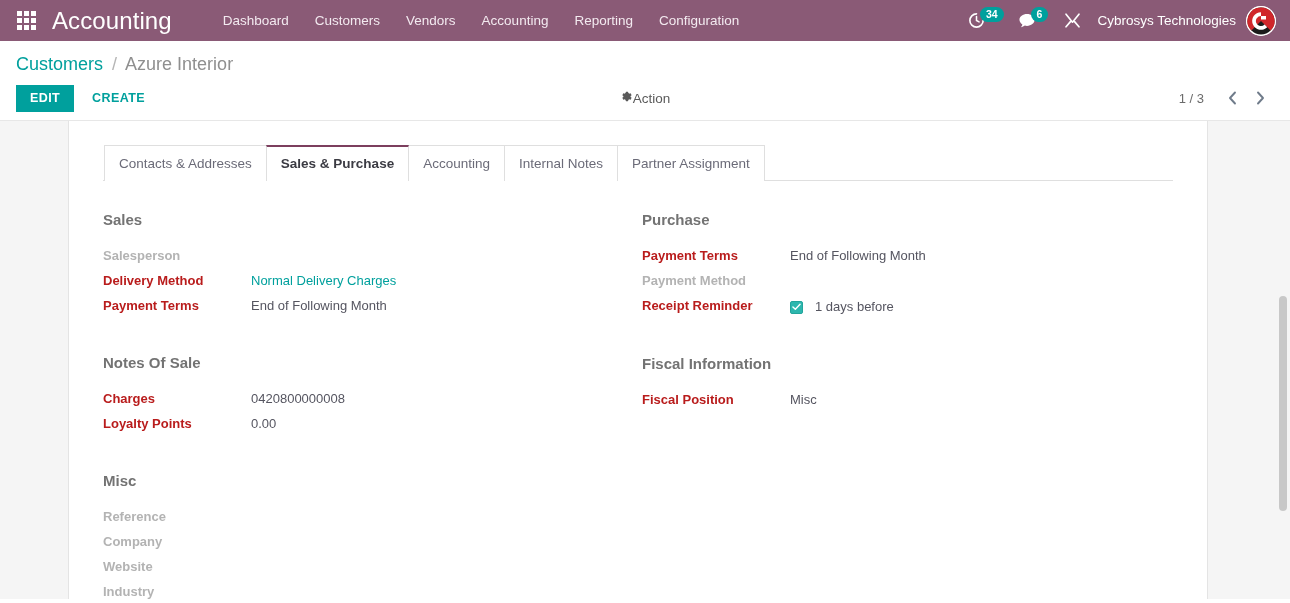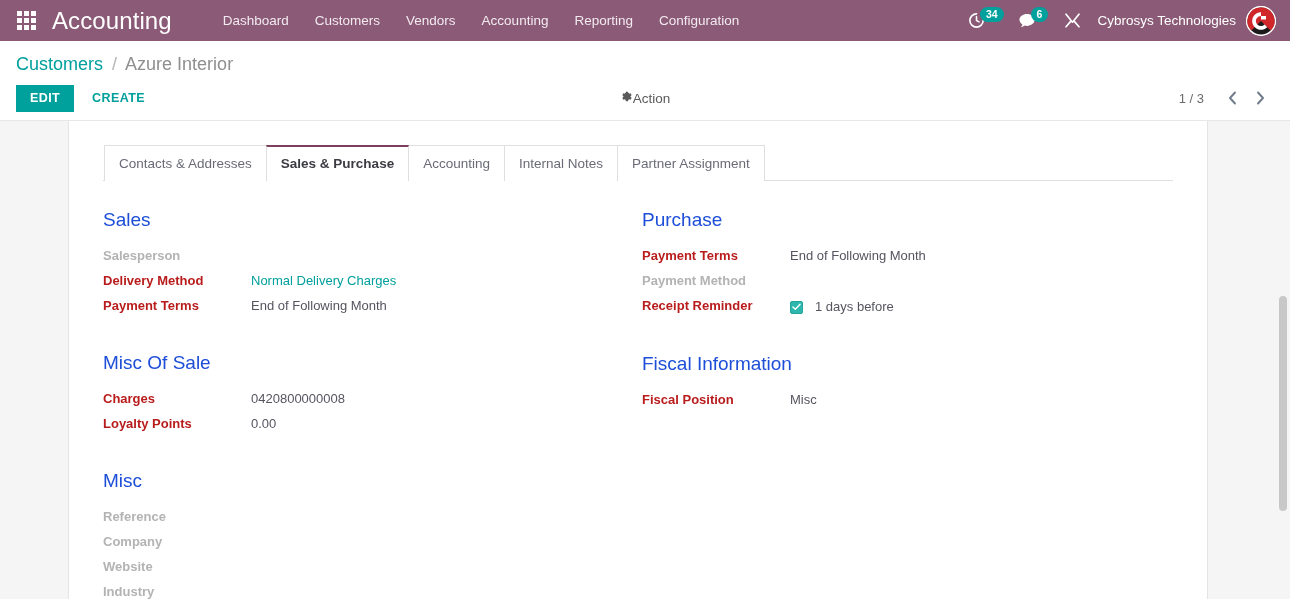--- a/index.html
+++ b/index.html
@@ -233,23 +233,23 @@
   
   .form-cols {
     display: flex;
     padding-top: 26px;
   }
   .col { width: 50%; padding-right: 26px; }
   .col.right { padding-left: 4px; }
 
   .group { margin-bottom: 32px; }
   .group-title {
-    font-size: 19px;
-    font-weight: 400;
-    color: #1d4ed8;
+    font-size: 15px;
+    font-weight: 700;
+    color: #737373;
     margin: 0 0 10px 0;
     line-height: 26px;
   }
   .frow {
     display: flex;
     align-items: baseline;
     min-height: 25px;
     line-height: 25px;
   }
   .flabel {
@@ -444,21 +444,21 @@
               <span class="fvalue link">Normal Delivery Charges</span>
             </div>
 
             <div class="frow">
               <span class="flabel">Payment Terms</span>
               <span class="fvalue">End of Following Month</span>
             </div>
           </div>
 
           <div class="group">
-            <h2 class="group-title">Misc Of Sale</h2>
+            <h2 class="group-title">Notes Of Sale</h2>
 
             <div class="frow">
               <span class="flabel">Charges</span>
               <span class="fvalue">0420800000008</span>
             </div>
 
             <div class="frow">
               <span class="flabel">Loyalty Points</span>
               <span class="fvalue">0.00</span>
             </div>

